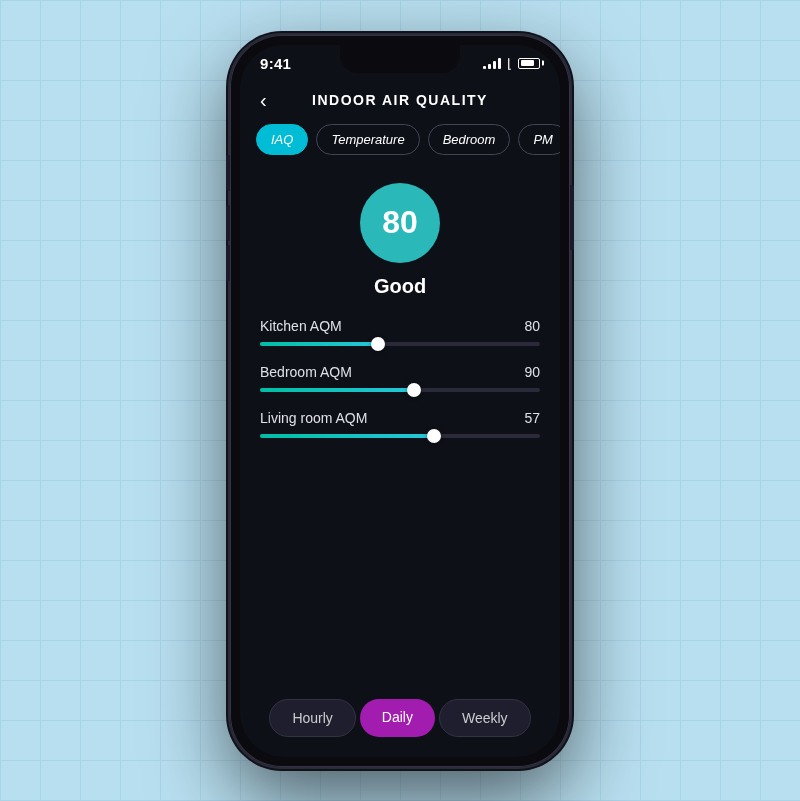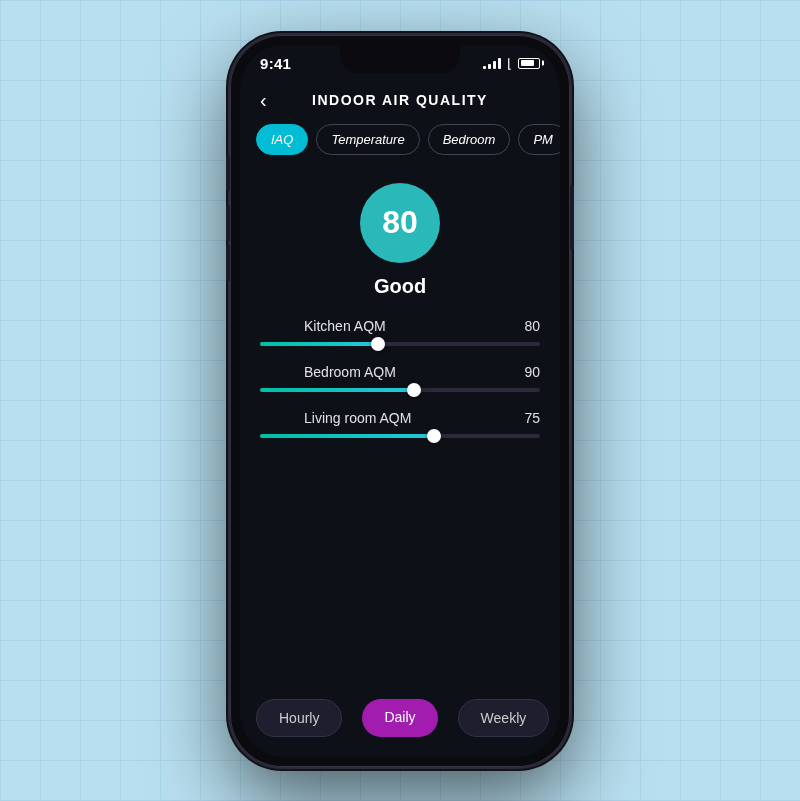--- a/index.html
+++ b/index.html
@@ -258,21 +258,20 @@
 
     .sensor-item {
       margin-bottom: 18px;
     }
 
     .sensor-header {
       display: flex;
       justify-content: space-between;
       align-items: flex-start;
       margin-bottom: 8px;
-      margin-left: 44px;
     }
 
     .sensor-name {
       font-size: 14px;
       color: #e0e0e8;
       font-weight: 400;
     }
 
     .sensor-value {
       font-size: 14px;
@@ -303,21 +302,22 @@
       right: -7px;
       top: 50%;
       transform: translateY(-50%);
       box-shadow: 0 1px 4px rgba(0,0,0,0.4);
     }
 
     
     .bottom-tabs {
       padding: 14px 16px 20px;
       display: flex;
-      gap: 20px;
+      justify-content: center;
+      gap: 4px;
       flex-shrink: 0;
     }
 
     .bottom-tab {
       padding: 10px 22px;
       border-radius: 24px;
       font-size: 14px;
       font-weight: 500;
       cursor: pointer;
     }
@@ -408,21 +408,21 @@
           <div class="slider-track">
             <div class="slider-fill" style="width: 55%">
               <div class="slider-thumb"></div>
             </div>
           </div>
         </div>
 
         <div class="sensor-item">
           <div class="sensor-header">
             <span class="sensor-name">Living room AQM</span>
-            <span class="sensor-value">75</span>
+            <span class="sensor-value">57</span>
           </div>
           <div class="slider-track">
             <div class="slider-fill" style="width: 62%">
               <div class="slider-thumb"></div>
             </div>
           </div>
         </div>
 
       </div>
 

